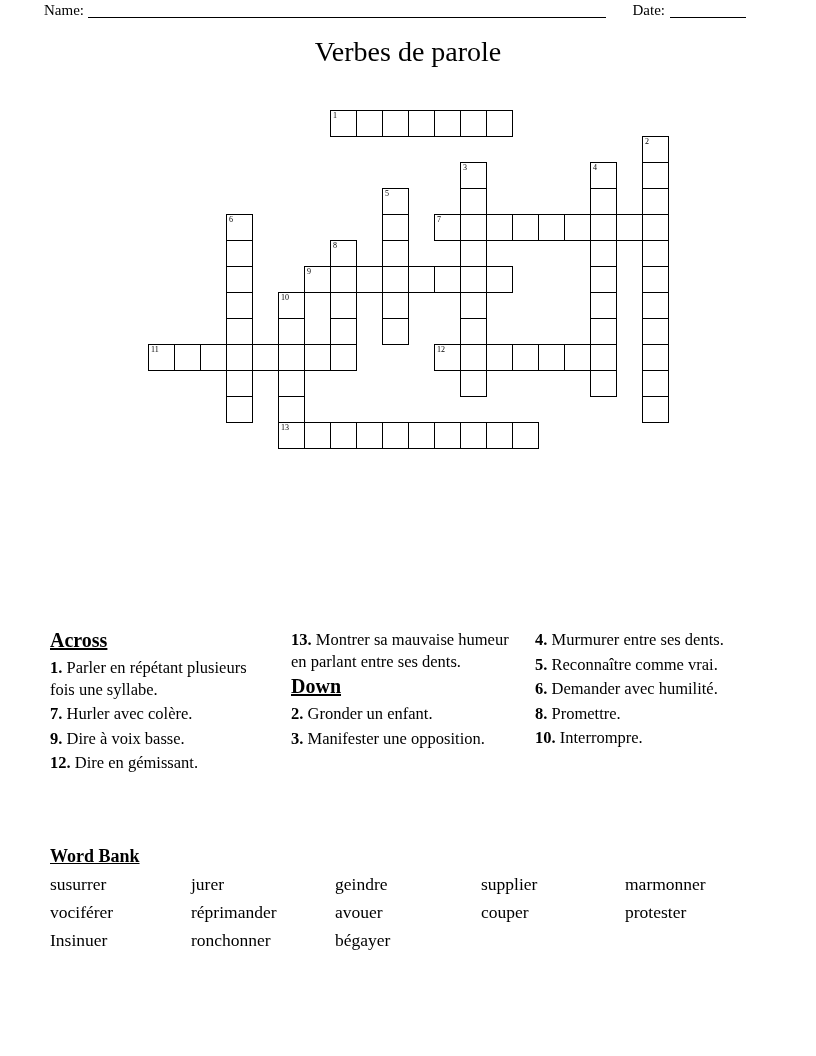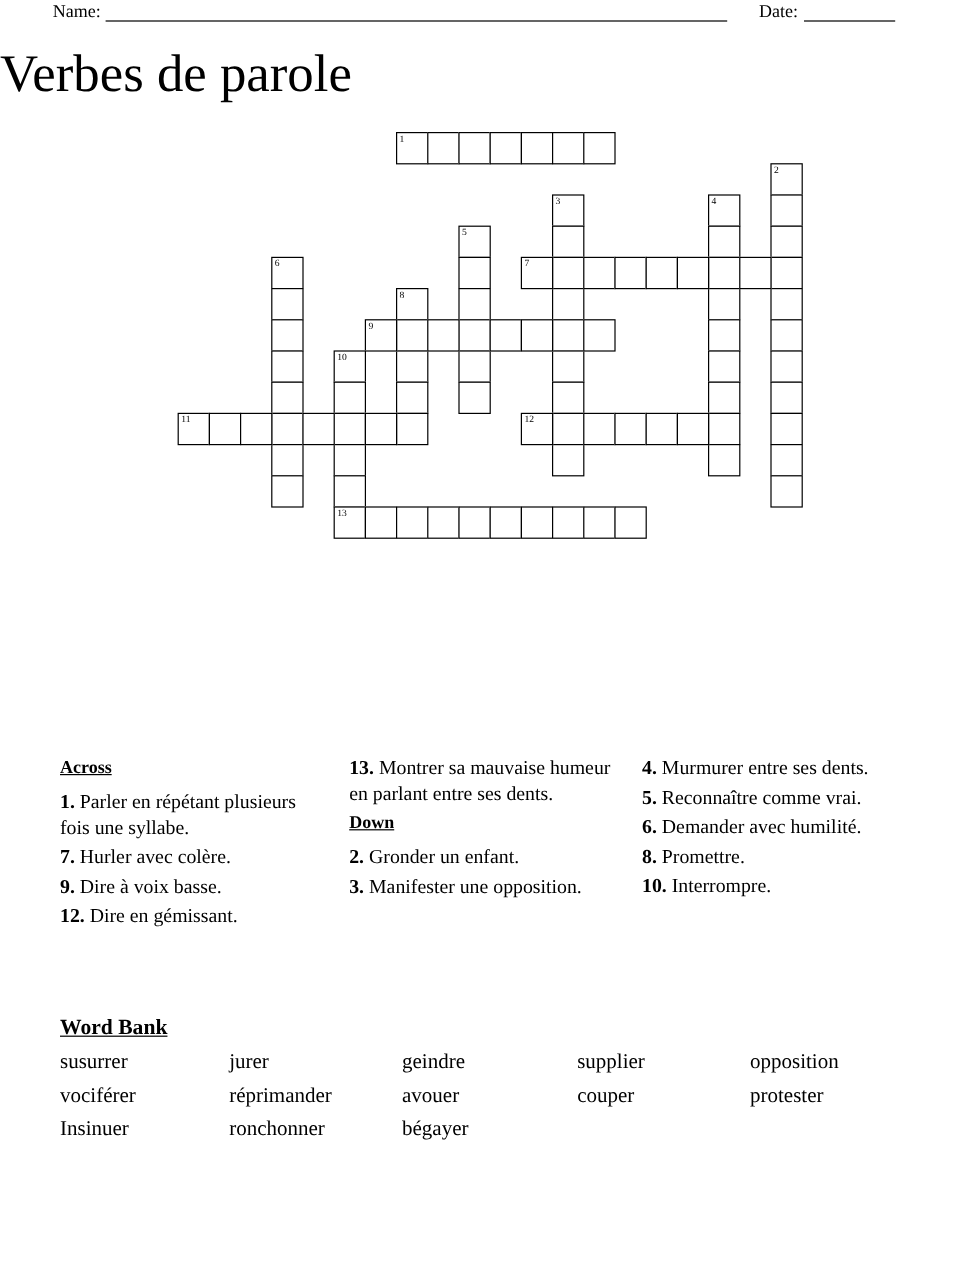--- a/index.html
+++ b/index.html
@@ -33,21 +33,22 @@
   }
   .blank-line.name { flex: 1; margin-left: 4px; }
   .blank-line.date { width: 76px; margin-left: 5px; }
   .hdr-label.date { margin-left: 27px; }
   
   .title {
     position: absolute;
     top: 36px;
     left: 0;
     width: 100%;
-    font-size: 44px;
+    text-align: center;
+    font-size: 28px;
     font-weight: 400;
     letter-spacing: 0px;
   }
   
   .grid-layer { position: absolute; inset: 0; }
   .cell {
     position: absolute;
     background: #ffffff;
     border: 1px solid #000000;
   }
@@ -58,21 +59,21 @@
     font-size: 8px;
     line-height: 8px;
   }
   
   .clues { position: absolute; top: 629px; left: 0; width: 100%; height: 210px; }
   .clue-col { position: absolute; top: 0; }
   .clue-col.col1 { left: 50px;  width: 208px; }
   .clue-col.col2 { left: 291px; width: 224px; }
   .clue-col.col3 { left: 535px; width: 212px; }
   .clue-heading {
-    font-size: 15px;
+    font-size: 20px;
     font-weight: bold;
     text-decoration: underline;
     margin: 0 0 6px 0;
     line-height: 22px;
   }
   .clue-col .clue + .clue-heading { margin-top: 3px; }
   .clue {
     font-size: 16.5px;
     line-height: 21.5px;
     margin-bottom: 3px;
@@ -256,21 +257,21 @@
         <div class="clue"><span class="clue-num">10.</span><span> Interrompre.</span></div>
       </div>
   </div>
 
   <div class="wb-heading">Word Bank</div>
   <div id="wb-grid" class="wb-grid">
       <div class="wb-word">susurrer</div>
       <div class="wb-word">jurer</div>
       <div class="wb-word">geindre</div>
       <div class="wb-word">supplier</div>
-      <div class="wb-word">opposition</div>
+      <div class="wb-word">marmonner</div>
       <div class="wb-word">vociférer</div>
       <div class="wb-word">réprimander</div>
       <div class="wb-word">avouer</div>
       <div class="wb-word">couper</div>
       <div class="wb-word">protester</div>
       <div class="wb-word">Insinuer</div>
       <div class="wb-word">ronchonner</div>
       <div class="wb-word">bégayer</div>
       <div class="wb-word"></div>
       <div class="wb-word"></div>

